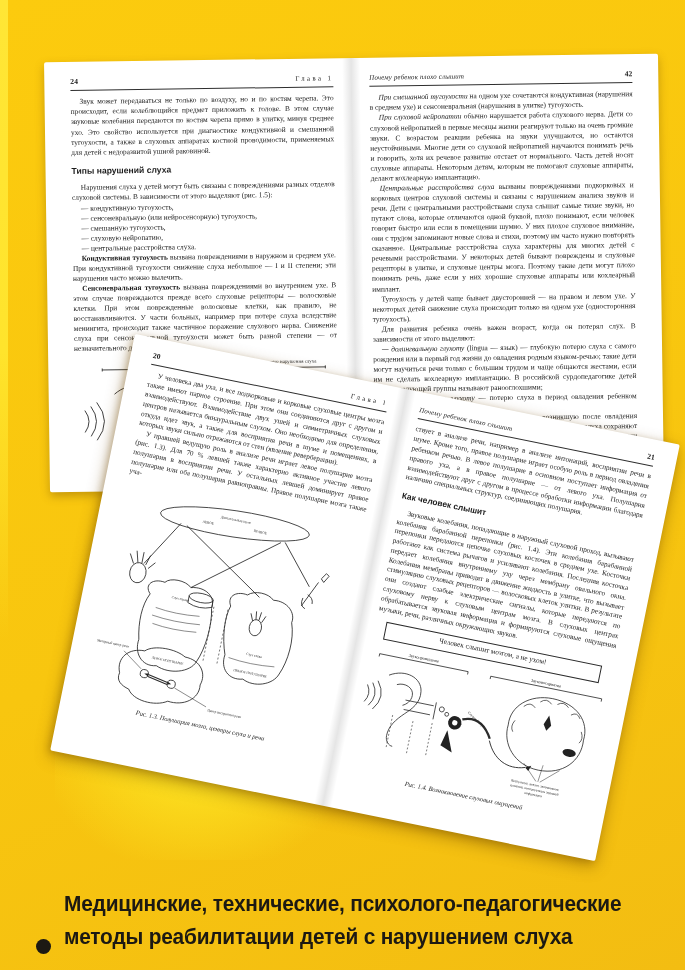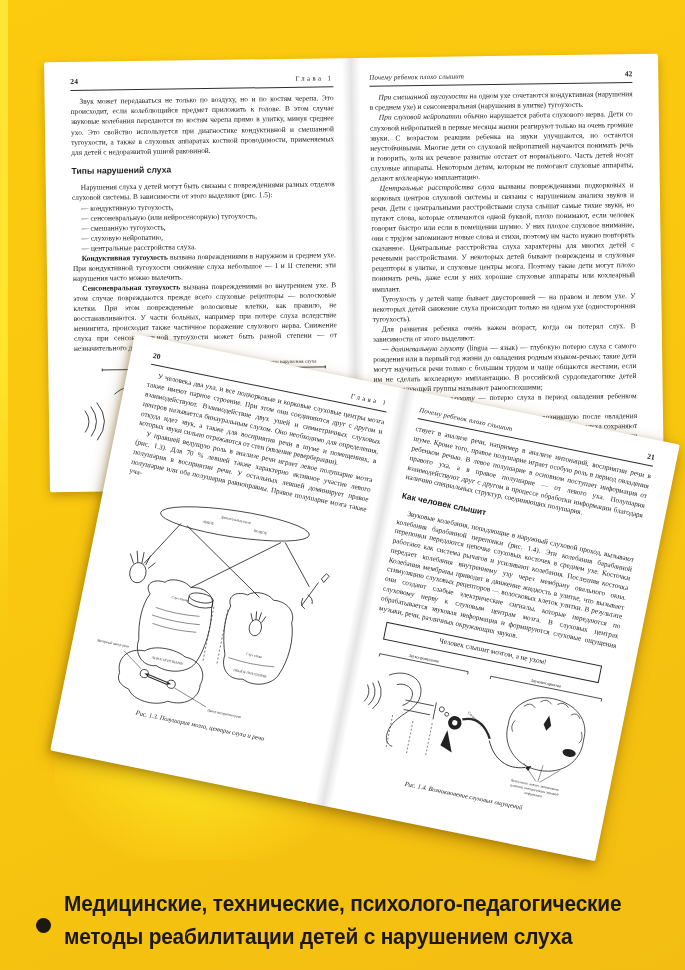--- a/index.html
+++ b/index.html
@@ -35,21 +35,21 @@
   .shead{font-family:"Liberation Sans",sans-serif;font-weight:bold;text-align:left;
        text-indent:0;margin:8px 0 6px;}
   .spread-top .shead{font-size:8.6px;}
   .spread-bottom .shead{font-size:8.4px;}
   .callout{border:0.9px solid #2b2b2b;margin:7px 10px 5px;padding:3px 4px;text-align:center;
        font-size:7.2px;text-indent:0;}
   .fig{margin-top:5px;}
   .fig svg{display:block;width:100%;height:auto;}
   .figcap{text-align:center;font-size:6.4px;font-style:italic;margin-top:3px;text-indent:0;}
   svg text{font-family:"Liberation Serif",serif;fill:#222;}
-  .banner{position:absolute;left:36px;top:888px;z-index:6;display:flex;align-items:center;}
+  .banner{position:absolute;left:36px;top:888px;z-index:6;display:flex;align-items:flex-end;}
   .banner .dot{width:15px;height:15px;border-radius:50%;background:#1c1913;margin:8px 13px 0 0;flex:none;}
   .banner-text{font-family:"Liberation Sans",sans-serif;font-weight:bold;color:#1c1913;
        font-size:21.5px;line-height:33px;letter-spacing:-0.2px;transform:scaleX(.97);transform-origin:left top;}
 </style>
 </head>
 <body>
 
 <div class="edge-strip"></div>
 <div class="glow"></div>
 

